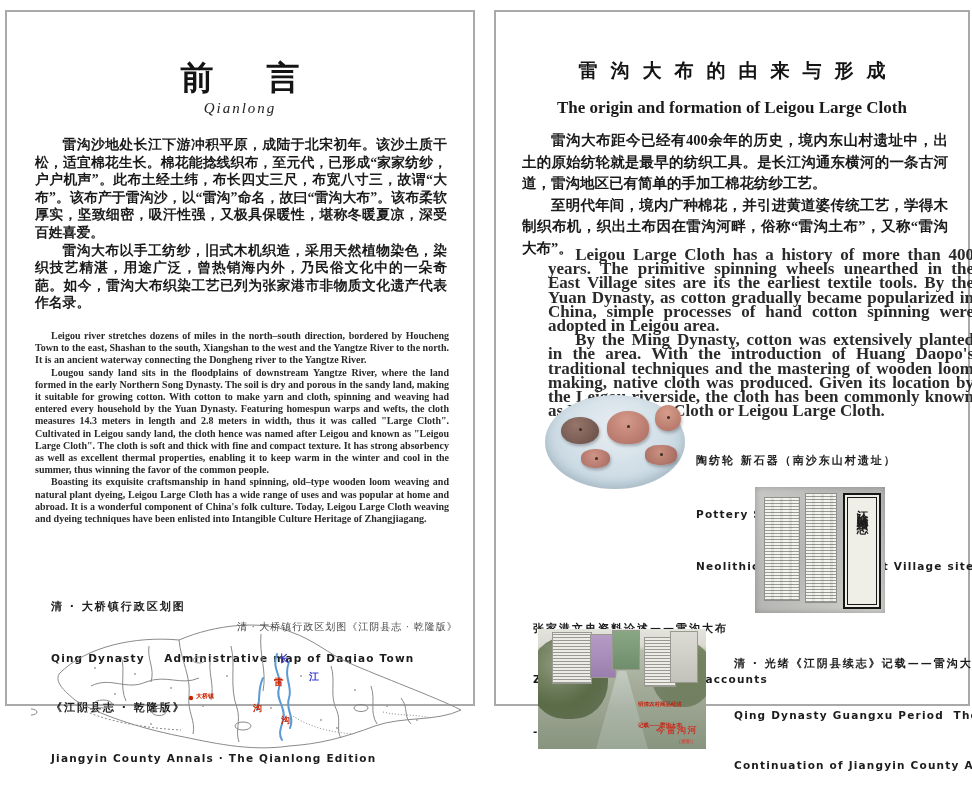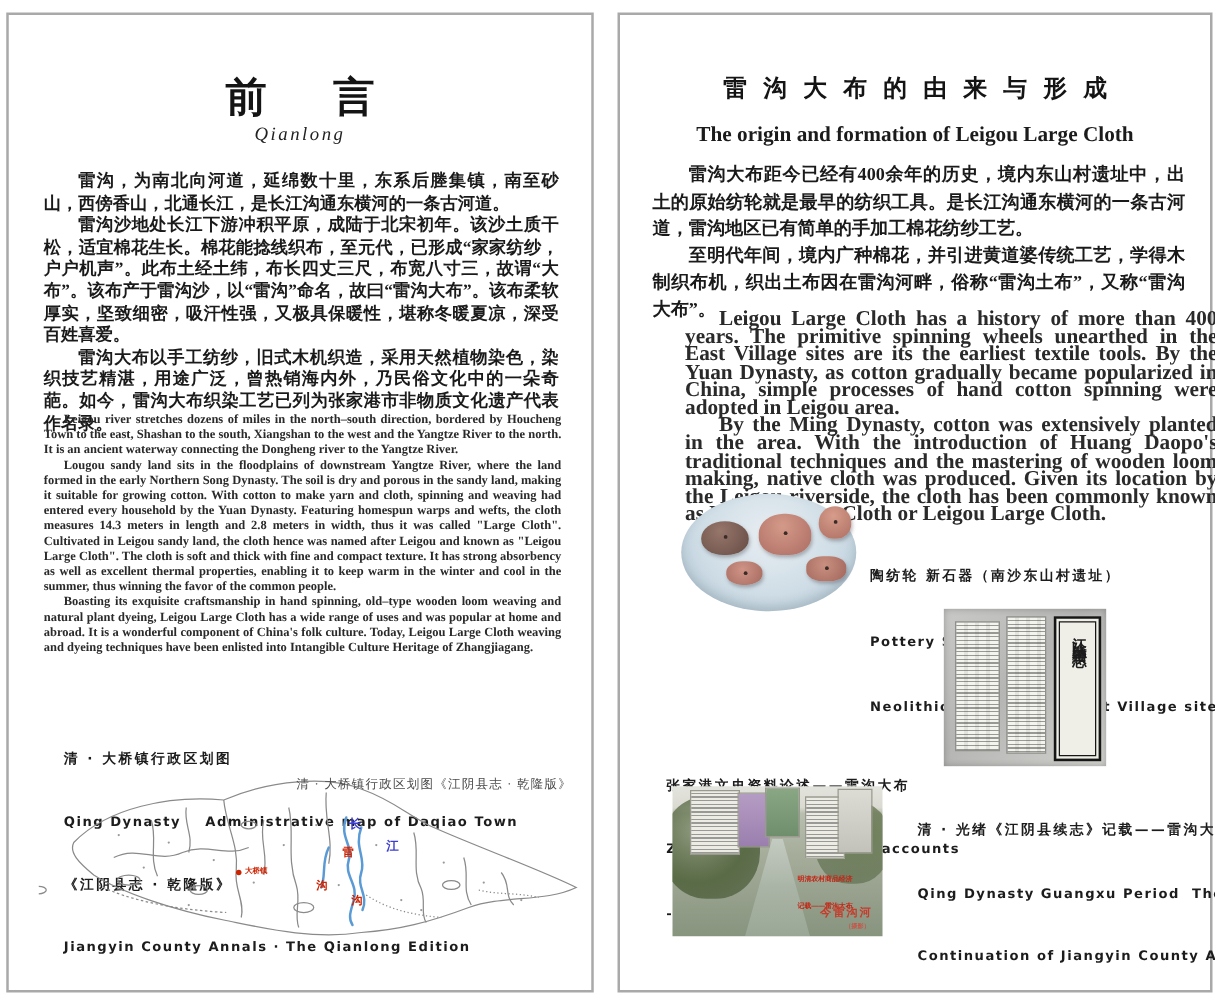--- a/index.html
+++ b/index.html
@@ -1,18 +1,18 @@
 <!DOCTYPE html>
 <html><head>
 <meta charset="utf-8">
 <style>
   html,body{margin:0;padding:0;background:#fff;}
   .canvas{position:relative;width:972px;height:804px;background:#ffffff;overflow:hidden;
           font-family:"Liberation Sans",sans-serif;color:#111;}
-  .page{position:absolute;top:10px;height:784px;background:#fff;border:2px solid #a9a9a9;box-sizing:border-box;}
+  .page{position:absolute;top:10px;height:696px;background:#fff;border:2px solid #a9a9a9;box-sizing:border-box;}
   #left-page{left:5px;width:470px;}
   #right-page{left:494px;width:476px;}
   .abs{position:absolute;}
 
   
   .cn-title{width:100%;text-align:center;font-weight:900;color:#141414;}
   .lp-title{top:44px;font-size:33px;letter-spacing:22px;text-indent:22px;}
   .rp-title{top:46px;font-size:19px;letter-spacing:13px;text-indent:13px;font-family:Liberation Serif, serif;}
   .lp-sub{top:88px;width:100%;text-align:center;font-family:"Liberation Serif",serif;
           font-style:italic;font-size:15px;letter-spacing:2px;color:#222;}
@@ -82,21 +82,20 @@
 </head>
 <body>
 
 <div class="canvas">
 
   <div class="page" id="left-page">
     <div class="abs cn-title lp-title">前 言</div>
     <div class="abs lp-sub">Qianlong</div>
 
     <div class="abs cn-body lp-cn">
-      <p>雷沟，为南北向河道，延绵数十里，东系后塍集镇，南至砂山，西傍香山，北通长江，是长江沟通东横河的一条古河道。</p>
       <p>雷沟沙地处长江下游冲积平原，成陆于北宋初年。该沙土质干松，适宜棉花生长。棉花能捻线织布，至元代，已形成“家家纺纱，户户机声”。此布土经土纬，布长四丈三尺，布宽八寸三，故谓“大布”。该布产于雷沟沙，以“雷沟”命名，故曰“雷沟大布”。该布柔软厚实，坚致细密，吸汗性强，又极具保暖性，堪称冬暖夏凉，深受百姓喜爱。</p>
       <p>雷沟大布以手工纺纱，旧式木机织造，采用天然植物染色，染织技艺精湛，用途广泛，曾热销海内外，乃民俗文化中的一朵奇葩。如今，雷沟大布织染工艺已列为张家港市非物质文化遗产代表作名录。</p>
     </div>
 
     <div class="abs en-body lp-en">
       <p>Leigou river stretches dozens of miles in the north–south direction, bordered by Houcheng Town to the east, Shashan to the south, Xiangshan to the west and the Yangtze River to the north. It is an ancient waterway connecting the Dongheng river to the Yangtze River.</p>
       <p>Lougou sandy land sits in the floodplains of downstream Yangtze River, where the land formed in the early Northern Song Dynasty. The soil is dry and porous in the sandy land, making it suitable for growing cotton.  With cotton to make yarn and cloth, spinning and weaving had entered every household by the Yuan Dynasty. Featuring homespun warps and wefts, the cloth measures 14.3 meters in length and 2.8 meters in width, thus it was called "Large Cloth". Cultivated in Leigou sandy land, the cloth hence was named after Leigou and known as "Leigou Large Cloth".  The cloth is soft and thick with fine and compact texture. It has strong absorbency as well as excellent thermal properties, enabling it to keep warm in the winter and cool in the summer, thus winning the favor of the common people.</p>
       <p>Boasting its exquisite craftsmanship in hand spinning, old–type wooden loom weaving and natural plant dyeing, Leigou Large Cloth has a wide range of uses and was popular at home and abroad. It is a wonderful component of China's folk culture. Today, Leigou Large Cloth weaving and dyeing techniques have been enlisted into Intangible Culture Heritage of Zhangjiagang.</p>
     </div>
 

